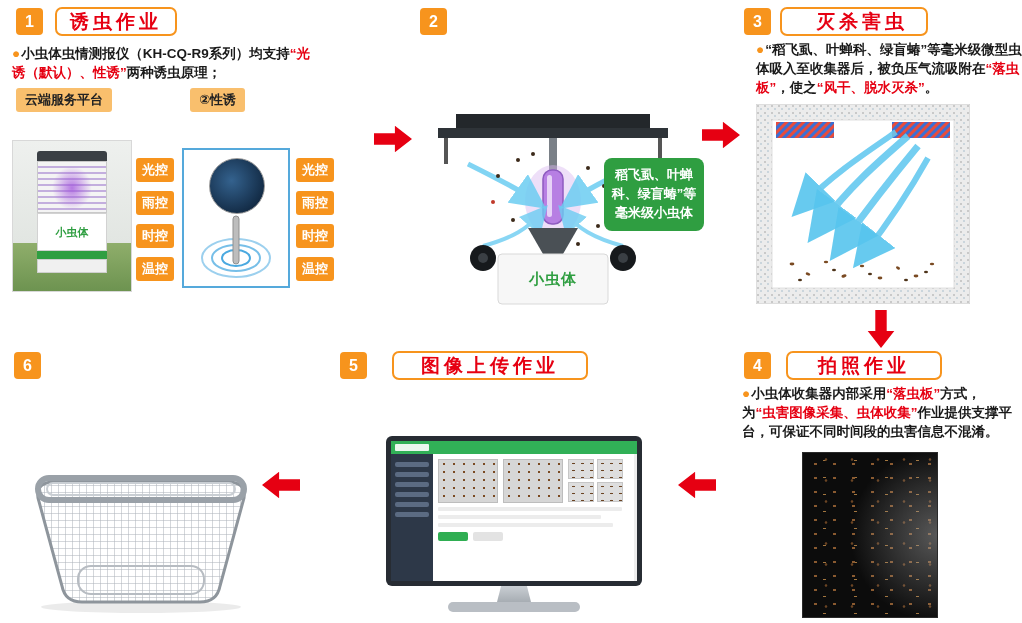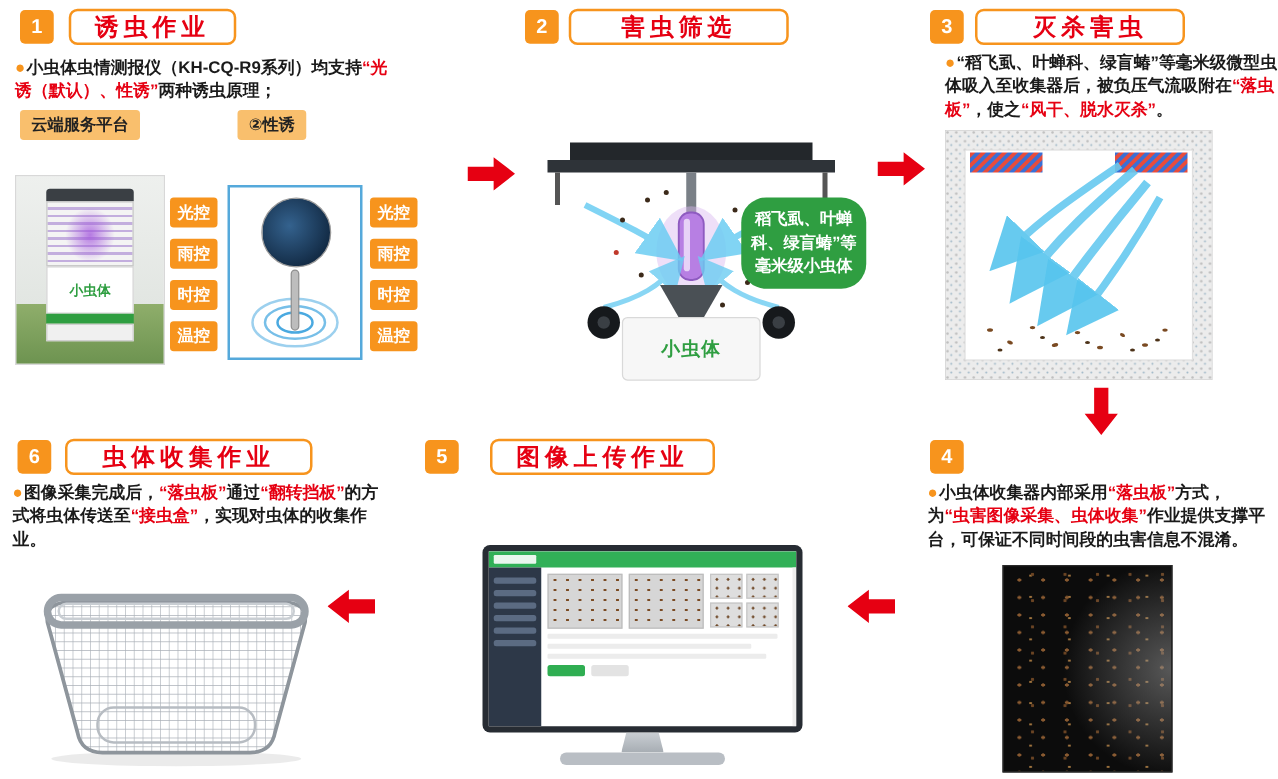--- a/index.html
+++ b/index.html
@@ -79,30 +79,30 @@
   .btn-gray { width:30px; height:9px; background:#e3e3e3; border-radius:2px; }
   .scr-scroll { position:absolute; right:0; top:0; width:3px; height:100%; background:#eee; }
   .monitor-neck { width:34px; height:16px; margin:0 auto; background:linear-gradient(#c9ced3,#a7adb3);
     clip-path:polygon(12% 0, 88% 0, 100% 100%, 0 100%); }
   .monitor-base { width:132px; height:10px; margin:0 auto; background:#b9bec4; border-radius:5px; }
 
   .fig2-wrap { position:absolute; }
   .fig2-label { position:absolute; left:50%; top:164px; transform:translateX(-50%);
     color:#2f9e41; font-weight:bold; font-size:15px; letter-spacing:1px; }
   .green-badge { position:absolute; width:100px; background:#2f9e41; color:#fff; font-weight:bold;
-    font-size:13px; line-height:1.45; text-align:center; padding:8px 6px; border-radius:20px; z-index:5; }
+    font-size:13px; line-height:1.45; text-align:center; padding:8px 6px; border-radius:8px; z-index:5;margin-left:11px; }
 </style>
 </head>
 <body>
 
 <div class="canvas">
 
   <div class="panel" style="left:8px; top:6px; width:368px; height:302px;">
     <div class="badge" style="left:8px; top:2px;">1</div>
-    <div class="title-box" style="left:47px; top:1px; width:134px;">诱虫作业</div>
+    <div class="title-box" style="left:47px; top:1px; width:122px;">诱虫作业</div>
     <p class="desc" style="left:4px; top:38px; width:308px;"><span class="bullet">●</span><span><span>小虫体虫情测报仪（KH-CQ-R9系列）均支持</span><span class="seg-red">“光诱（默认）、性诱”</span><span>两种诱虫原理；</span></span></p>
 
     <div class="chip-lure" style="left:8px; top:82px;">云端服务平台</div>
     <div class="chip-lure" style="left:182px; top:82px;">②性诱</div>
 
     <div class="photo-lamp" style="left:4px; top:134px;">
       <div class="lamp">
         <div class="lamp-cap"></div>
         <div class="lamp-slats">
             <div class="lamp-glow"></div>
@@ -133,21 +133,20 @@
     <div class="ctrl-chip" style="left:288px; top:218px;">时控</div>
     <div class="ctrl-chip" style="left:288px; top:251px;">温控</div>
   </div>
 
   <svg class="arrow" style="left:374px; top:124px;" width="38" height="30" viewBox="0 0 40 30">
     <polygon points="0,9 22,9 22,1 40,15 22,29 22,21 0,21" fill="#e60012"></polygon>
   </svg>
 
   <div class="panel" style="left:414px; top:6px; width:292px; height:304px;">
     <div class="badge" style="left:6px; top:2px;">2</div>
-    <div class="title-box" style="left:41px; top:1px; width:176px;">害虫筛选</div>
 
     <div class="fig2-wrap" style="left:14px; top:100px; width:250px; height:200px;">
       <svg width="250" height="200" viewBox="0 0 250 200">
         <defs>
           <marker id="ar2" markerWidth="7" markerHeight="7" refX="4" refY="3.5" orient="auto">
             <path d="M0,0 L7,3.5 L0,7 z" fill="#6ccdf2"></path>
           </marker>
         </defs>
         <rect x="28" y="8" width="194" height="14" fill="#23272b"></rect>
         <rect x="10" y="22" width="230" height="10" fill="#2e3338"></rect>
@@ -185,21 +184,21 @@
 
     <div class="green-badge" style="left:179px; top:152px;">稻飞虱、叶蝉科、绿盲蝽”等毫米级小虫体</div>
   </div>
 
   <svg class="arrow" style="left:702px; top:120px;" width="38" height="30" viewBox="0 0 40 30">
     <polygon points="0,9 22,9 22,1 40,15 22,29 22,21 0,21" fill="#e60012"></polygon>
   </svg>
 
   <div class="panel" style="left:740px; top:6px; width:278px; height:304px;">
     <div class="badge" style="left:4px; top:2px;">3</div>
-    <div class="title-box" style="left:40px; top:1px; width:168px;padding-left:16px;">灭杀害虫</div>
+    <div class="title-box" style="left:40px; top:1px; width:148px;padding-left:16px;">灭杀害虫</div>
     <p class="desc" style="left:16px; top:34px; width:272px;"><span class="bullet">●</span><span><span>“稻飞虱、叶蝉科、绿盲蝽”等毫米级微型虫体吸入至收集器后，被负压气流吸附在</span><span class="seg-red">“落虫板”</span><span>，使之</span><span class="seg-red">“风干、脱水灭杀”</span><span>。</span></span></p>
 
     <svg class="fig3" style="left:16px; top:98px;" width="214" height="200" viewBox="0 0 214 200">
       <defs>
         <pattern id="sp3" width="7" height="7" patternUnits="userSpaceOnUse">
           <rect width="7" height="7" fill="#ececec"></rect>
           <circle cx="2" cy="2" r="1" fill="#bdbdbd"></circle>
           <circle cx="5" cy="5" r="0.8" fill="#9fb8c8"></circle>
         </pattern>
         <pattern id="hat3" width="6" height="6" patternTransform="rotate(45)" patternUnits="userSpaceOnUse">
@@ -238,31 +237,32 @@
       </g>
     </svg>
   </div>
 
   <svg class="arrow" style="left:866px; top:310px;" width="30" height="38" viewBox="0 0 30 40">
     <polygon points="9,0 9,22 1,22 15,40 29,22 21,22 21,0" fill="#e60012"></polygon>
   </svg>
 
   <div class="panel" style="left:740px; top:348px; width:278px; height:272px;">
     <div class="badge" style="left:4px; top:4px;">4</div>
+    <div class="title-box" style="left:46px; top:3px; width:156px;">拍照作业</div>
     <p class="desc" style="left:2px; top:36px; width:272px;"><span class="bullet">●</span><span><span>小虫体收集器内部采用</span><span class="seg-red">“落虫板”</span><span>方式，为</span><span class="seg-red">“虫害图像采集、虫体收集”</span><span>作业提供支撑平台，可保证不同时间段的虫害信息不混淆。</span></span></p>
     <div class="photo-board" style="left:62px; top:104px;"></div>
   </div>
 
   <svg class="arrow" style="left:678px; top:470px;" width="38" height="30" viewBox="0 0 40 30">
     <polygon points="40,9 18,9 18,1 0,15 18,29 18,21 40,21" fill="#e60012"></polygon>
   </svg>
 
   <div class="panel" style="left:336px; top:348px; width:366px; height:272px;">
     <div class="badge" style="left:4px; top:4px;">5</div>
-    <div class="title-box" style="left:56px; top:3px; width:180px;">图像上传作业</div>
+    <div class="title-box" style="left:56px; top:3px; width:196px;">图像上传作业</div>
 
     <div class="monitor" style="left:50px; top:88px;">
       <div class="monitor-screen">
         <div class="screen">
           <div class="scr-header">
               <div class="scr-logo"></div>
             </div>
           <div class="scr-body">
             <div class="scr-sidebar">
               <div></div>
@@ -301,22 +301,20 @@
       <div class="monitor-base"></div>
     </div>
   </div>
 
   <svg class="arrow" style="left:262px; top:470px;" width="38" height="30" viewBox="0 0 40 30">
     <polygon points="40,9 18,9 18,1 0,15 18,29 18,21 40,21" fill="#e60012"></polygon>
   </svg>
 
   <div class="panel" style="left:8px; top:348px; width:300px; height:272px;">
     <div class="badge" style="left:6px; top:4px;">6</div>
-    <div class="title-box" style="left:44px; top:3px; width:198px;">虫体收集作业</div>
-    <p class="desc" style="left:2px; top:36px; width:296px;"><span class="bullet">●</span><span><span>图像采集完成后，</span><span class="seg-red">“落虫板”</span><span>通过</span><span class="seg-red">“翻转挡板”</span><span>的方式将虫体传送至</span><span class="seg-red">“接虫盒”</span><span>，实现对虫体的收集作业。</span></span></p>
 
     <svg style="position:absolute; left:8px; top:102px;" width="250" height="165" viewBox="0 0 250 165">
       <defs>
         <pattern id="mesh6" width="7" height="7" patternUnits="userSpaceOnUse">
           <path d="M0,0 H7 M0,0 V7" stroke="#aab0b7" stroke-width="1" fill="none"></path>
         </pattern>
       </defs>
       <ellipse cx="125" cy="157" rx="100" ry="6" fill="rgba(0,0,0,0.08)"></ellipse>
       <path d="M22,48 Q20,32 38,32 L212,32 Q230,32 228,48 L204,136 Q201,152 184,152 L66,152 Q49,152 46,136 Z" fill="url(#mesh6)" stroke="#8e959c" stroke-width="3"></path>
       <rect x="22" y="28" width="206" height="22" rx="11" fill="none" stroke="#9aa1a8" stroke-width="6"></rect>

